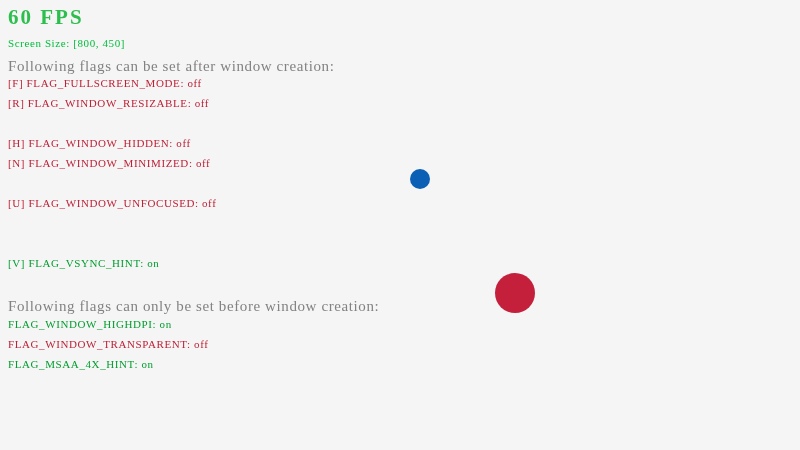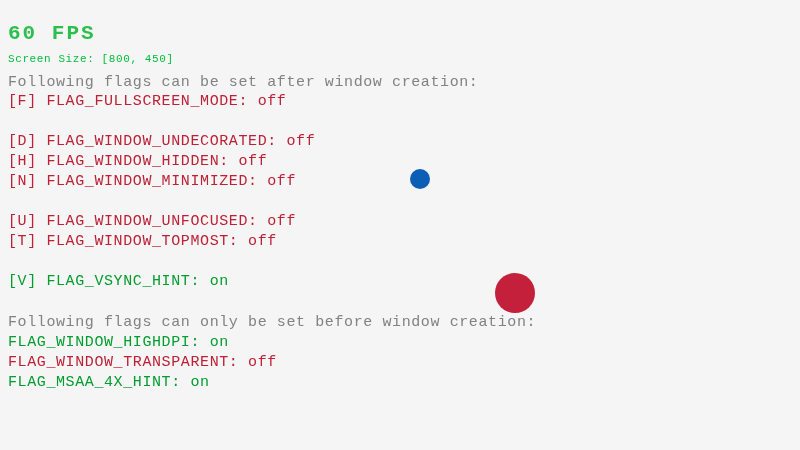--- a/index.html
+++ b/index.html
@@ -20,23 +20,22 @@
     width: 800px;
     height: 450px;
     background: #f5f5f5;
   }
 
   
   .txt {
     position: absolute;
     white-space: pre;
     letter-spacing: 0.5px;
-    font-family: Liberation Mono, monospace;
+    font-family: Liberation Serif, serif;
     line-height: 1;
-    margin-top: 16px;
   }
 
   #fps-counter {
     left: 8px;
     top: 7px;
     font-size: 21px;
     font-weight: bold;
     letter-spacing: 2px;
     color: #2cbf4e;
   }
@@ -54,21 +53,21 @@
     left: 8px;
     font-size: 15px;
     letter-spacing: 0.6px;
     color: #828282;
   }
   #after-header { top: 59px; }
   #before-header { top: 299px; }
 
   .flag-line {
     left: 8px;
-    font-size: 15px;
+    font-size: 11px;
     letter-spacing: 0.6px;
   }
   .flag-off { color: #be2137; }
   .flag-on  { color: #009e2e; }
 
   
   .circle {
     position: absolute;
     border-radius: 50%;
   }
@@ -92,25 +91,24 @@
 
 <div id="app">
 
   <div class="txt" id="fps-counter">60 FPS</div>
 
   <div class="txt" id="screen-size">Screen Size: [800, 450]</div>
 
   <div class="txt section-header" id="after-header">Following flags can be set after window creation:</div>
 
   <div class="txt flag-line flag-off" style="top:78px">[F] FLAG_FULLSCREEN_MODE: off</div>
-  <div class="txt flag-line flag-off" style="top:118px">[D] FLAG_WINDOW_UNDECORATED: off</div>
+  <div class="txt flag-line flag-off" style="top:98px">[R] FLAG_WINDOW_RESIZABLE: off</div>
   <div class="txt flag-line flag-off" style="top:138px">[H] FLAG_WINDOW_HIDDEN: off</div>
   <div class="txt flag-line flag-off" style="top:158px">[N] FLAG_WINDOW_MINIMIZED: off</div>
   <div class="txt flag-line flag-off" style="top:198px">[U] FLAG_WINDOW_UNFOCUSED: off</div>
-  <div class="txt flag-line flag-off" style="top:218px">[T] FLAG_WINDOW_TOPMOST: off</div>
   <div class="txt flag-line flag-on" style="top:258px">[V] FLAG_VSYNC_HINT: on</div>
 
   <div class="txt section-header" id="before-header">Following flags can only be set before window creation:</div>
 
   <div class="txt flag-line flag-on" style="top:319px">FLAG_WINDOW_HIGHDPI: on</div>
   <div class="txt flag-line flag-off" style="top:339px">FLAG_WINDOW_TRANSPARENT: off</div>
   <div class="txt flag-line flag-on" style="top:359px">FLAG_MSAA_4X_HINT: on</div>
 
   <div class="circle" id="circle-blue"></div>
   <div class="circle" id="circle-maroon"></div>

